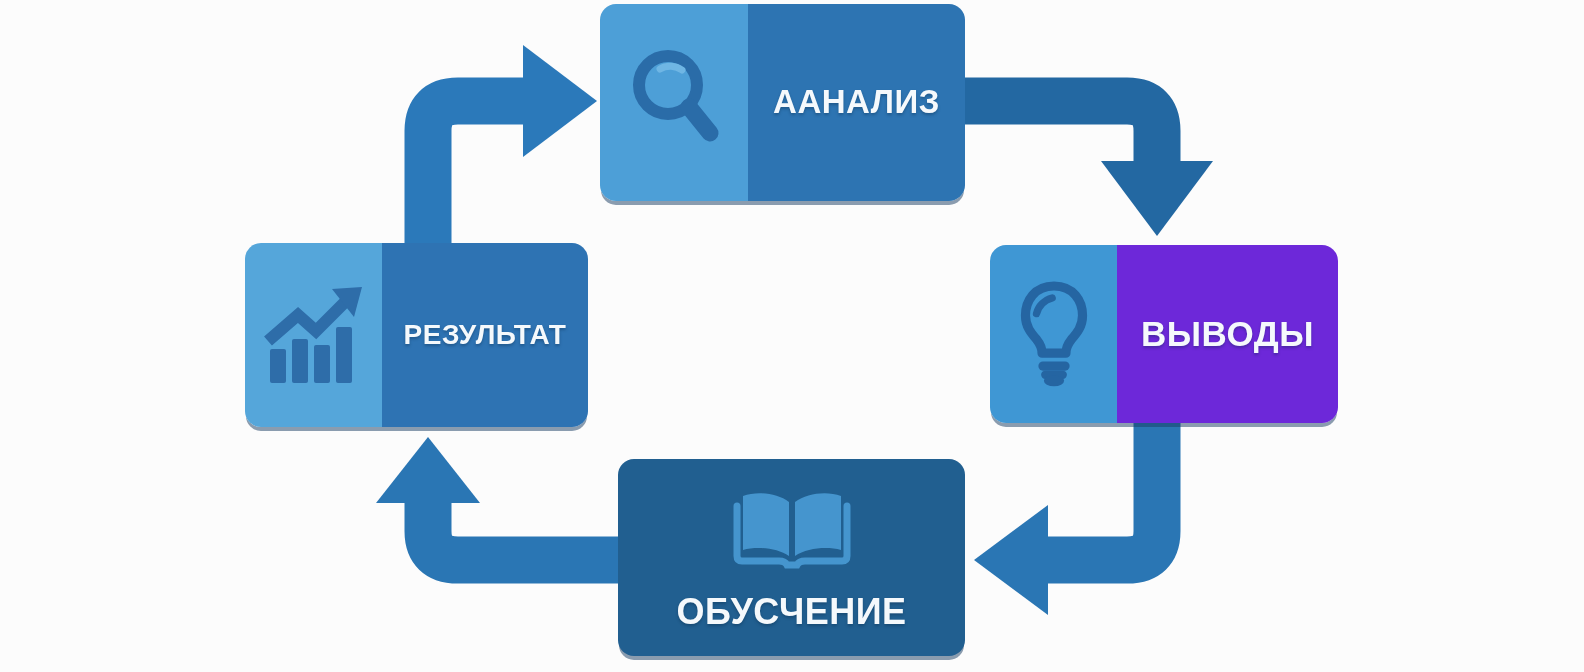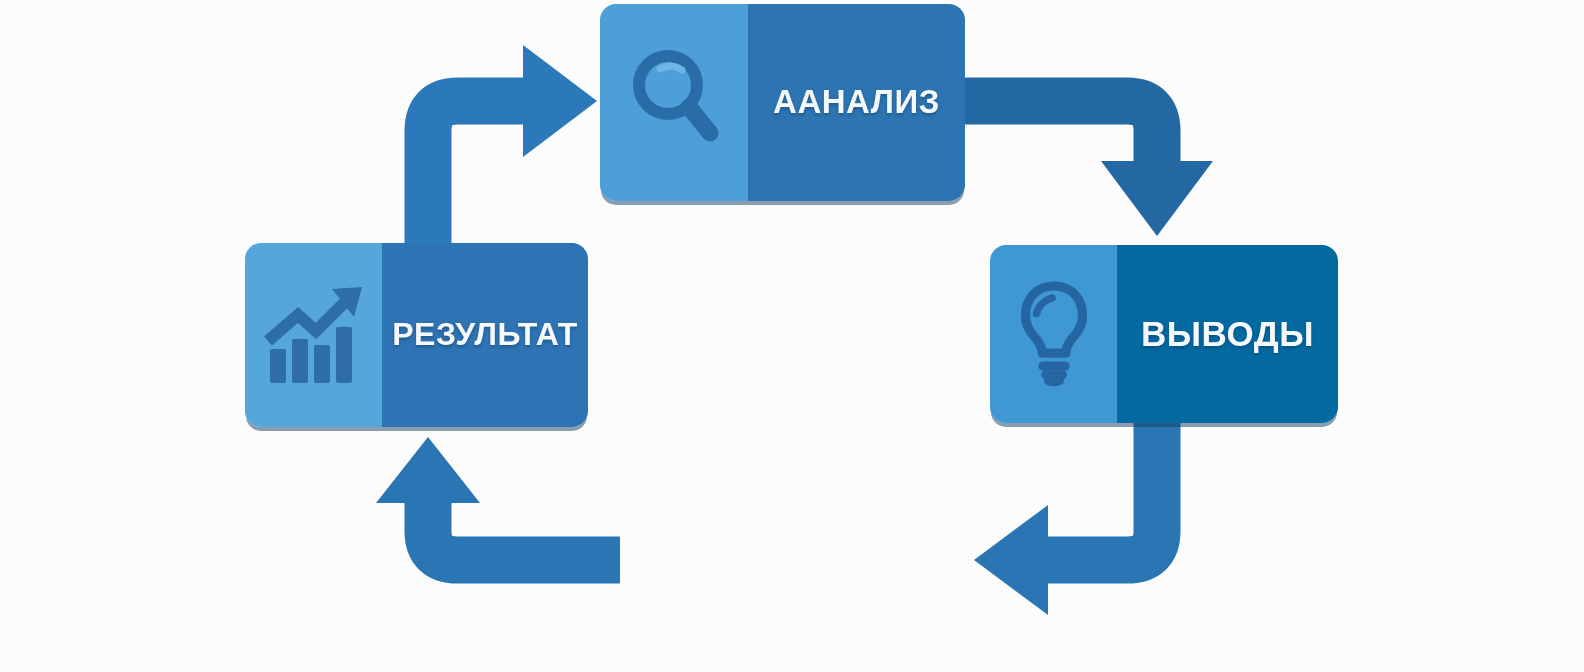--- a/index.html
+++ b/index.html
@@ -42,27 +42,27 @@
     line-height:1.12;
   }
   
   .node-analysis{left:600px;top:4px;width:365px;height:197px;}
   .node-analysis .icon-pane{width:148px;background:#4d9fd7;}
   .node-analysis .body-pane{background:#2d74b2;}
   .node-analysis .node-label{font-size:33px;}
   
   .node-conclusions{left:990px;top:245px;width:348px;height:178px;}
   .node-conclusions .icon-pane{width:127px;background:#3f97d4;}
-  .node-conclusions .body-pane{background:#0369a1;}
+  .node-conclusions .body-pane{background:#6d28d9;}
   .node-conclusions .node-label{font-size:35px;}
   
   .node-result{left:245px;top:243px;width:343px;height:184px;}
   .node-result .icon-pane{width:137px;background:#55a6da;}
   .node-result .body-pane{background:#2e73b3;}
-  .node-result .node-label{font-size:32px;}
+  .node-result .node-label{font-size:28px;}
   
   .node-training{left:618px;top:459px;width:347px;height:197px;
     background:#215f90;flex-direction:column;align-items:center;justify-content:center;}
   .node-training .icon-pane{background:transparent;margin-top:6px;}
   .node-training .node-label{font-size:36px;margin-top:4px;}
 </style>
 </head>
 <body>
 
 <div class="canvas">
@@ -133,14 +133,26 @@
           <polyline points="10,64 40,38 58,54 88,24" fill="none" stroke="#2e6da9" stroke-width="12" stroke-linejoin="miter"></polyline>
           <polygon points="74,12 104,10 96,40" fill="#2e6da9"></polygon>
         </svg>
       </span>
     </div>
     <div class="body-pane">
       <div class="node-label">РЕЗУЛЬТАТ</div>
     </div>
   </div>
 
+  <div class="node node-training">
+    <div class="icon-pane">
+      <span>
+        <svg width="126" height="96" viewBox="0 0 126 96">
+          <path d="M60,14 C48,5 28,3 14,8 L14,62 C28,58 48,60 60,68 Z" fill="#4595ce"></path>
+          <path d="M66,14 C78,5 98,3 112,8 L112,62 C98,58 78,60 66,68 Z" fill="#4595ce"></path>
+          <path d="M8,18 L8,68 Q8,73 13,73 L50,73 Q56,73 58,77 L68,77 Q70,73 76,73 L113,73 Q118,73 118,68 L118,18" fill="none" stroke="#4595ce" stroke-width="7" stroke-linecap="round"></path>
+        </svg>
+      </span>
+    </div>
+    <div class="node-label">ОБУСЧЕНИЕ</div>
+  </div>
 
 </div>
 
 </body></html>

